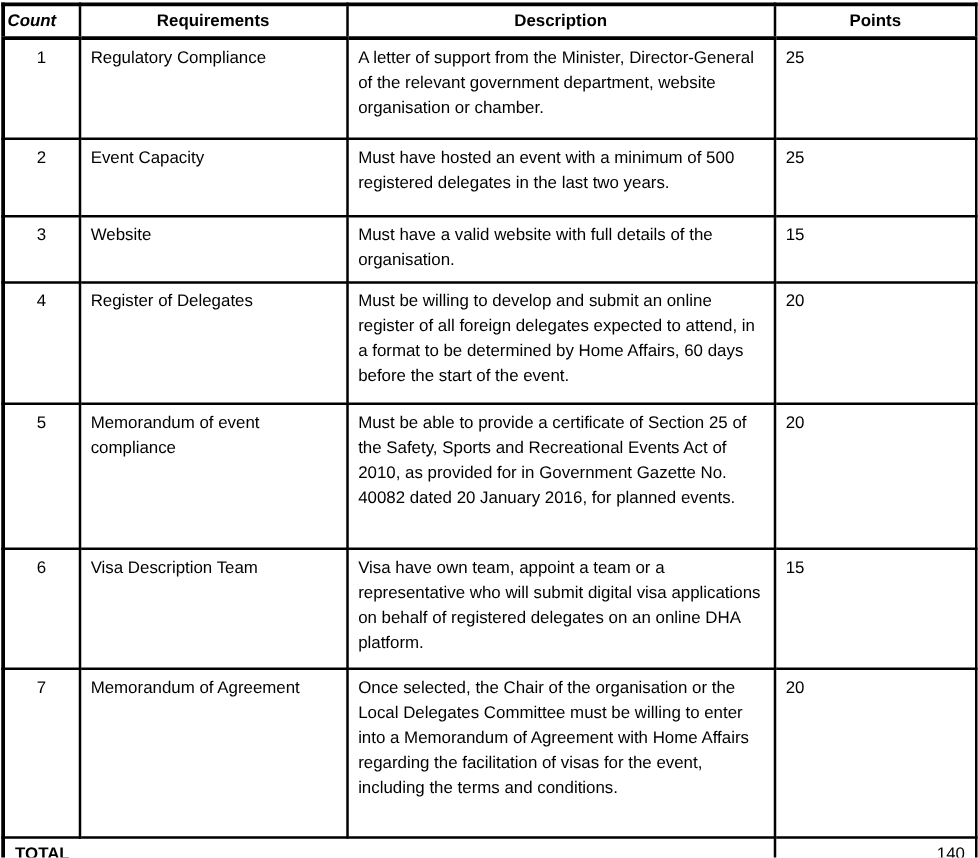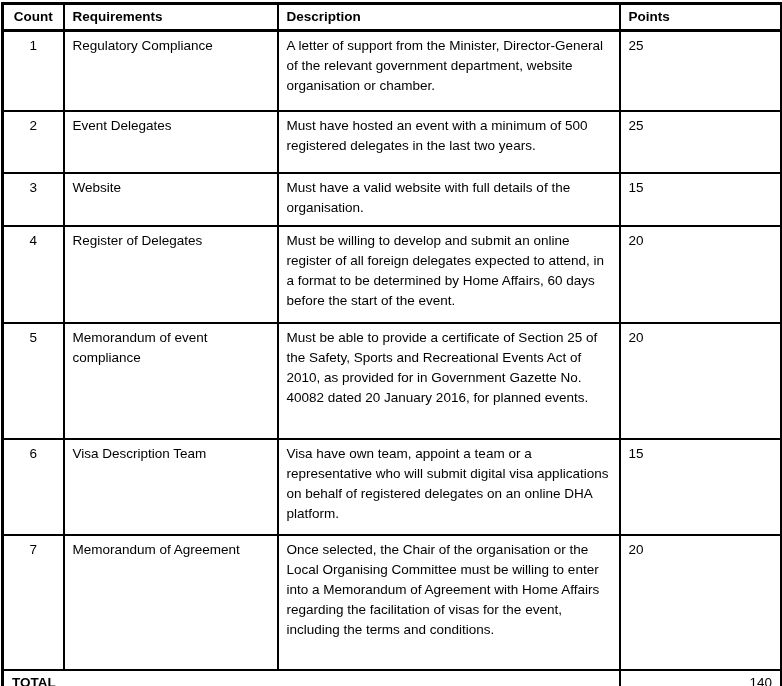--- a/index.html
+++ b/index.html
@@ -35,27 +35,27 @@
     font-size: 13.5px;
     line-height: 20px;
     overflow: hidden;
   }
   table.req-table {
     border: 3px solid #000000;
   }
   table.req-table thead th {
     border-bottom: 3px solid #000000;
     font-weight: bold;
-    text-align: left;
+    text-align: center;
     height: 18px;
     vertical-align: middle;
     padding-top: 2px;
     padding-bottom: 2px;
   }
-  table.req-table thead th.h-count { text-align: center; padding-left: 2px; padding-right: 2px; }
+  table.req-table thead th.h-count { text-align: left; padding-left: 2px; padding-right: 2px; font-style: italic; }
 
   td.cell-count  { text-align: center; }
   td.cell-points { text-align: left; }
 
   tr.r1 td { height: 70px; }
   tr.r2 td { height: 52px; }
   tr.r3 td { height: 43px; }
   tr.r4 td { height: 87px; }
   tr.r5 td { height: 106px; }
   tr.r6 td { height: 86px; }
@@ -91,21 +91,21 @@
   </thead>
   <tbody>
     <tr class="r1">
       <td class="cell-count">1</td>
       <td class="cell-req">Regulatory Compliance</td>
       <td class="cell-desc">A letter of support from the Minister, Director-General of the relevant government department, website organisation or chamber.</td>
       <td class="cell-points">25</td>
     </tr>
     <tr class="r2">
       <td class="cell-count">2</td>
-      <td class="cell-req">Event Delegates</td>
+      <td class="cell-req">Event Capacity</td>
       <td class="cell-desc">Must have hosted an event with a minimum of 500 registered delegates in the last two years.</td>
       <td class="cell-points">25</td>
     </tr>
     <tr class="r3">
       <td class="cell-count">3</td>
       <td class="cell-req">Website</td>
       <td class="cell-desc">Must have a valid website with full details of the organisation.</td>
       <td class="cell-points">15</td>
     </tr>
     <tr class="r4">
@@ -122,21 +122,21 @@
     </tr>
     <tr class="r6">
       <td class="cell-count">6</td>
       <td class="cell-req">Visa Description Team</td>
       <td class="cell-desc">Visa have own team, appoint a team or a representative who will submit digital visa applications on behalf of registered delegates on an online DHA platform.</td>
       <td class="cell-points">15</td>
     </tr>
     <tr class="r7">
       <td class="cell-count">7</td>
       <td class="cell-req">Memorandum of Agreement</td>
-      <td class="cell-desc">Once selected, the Chair of the organisation or the Local Organising Committee must be willing to enter into a Memorandum of Agreement with Home Affairs regarding the facilitation of visas for the event, including the terms and conditions.</td>
+      <td class="cell-desc">Once selected, the Chair of the organisation or the Local Delegates Committee must be willing to enter into a Memorandum of Agreement with Home Affairs regarding the facilitation of visas for the event, including the terms and conditions.</td>
       <td class="cell-points">20</td>
     </tr>
     <tr class="total-row">
       <td class="total-label" colspan="3">TOTAL</td>
       <td class="total-points">140</td>
     </tr>
   </tbody>
 </table>
 
 </body></html>

